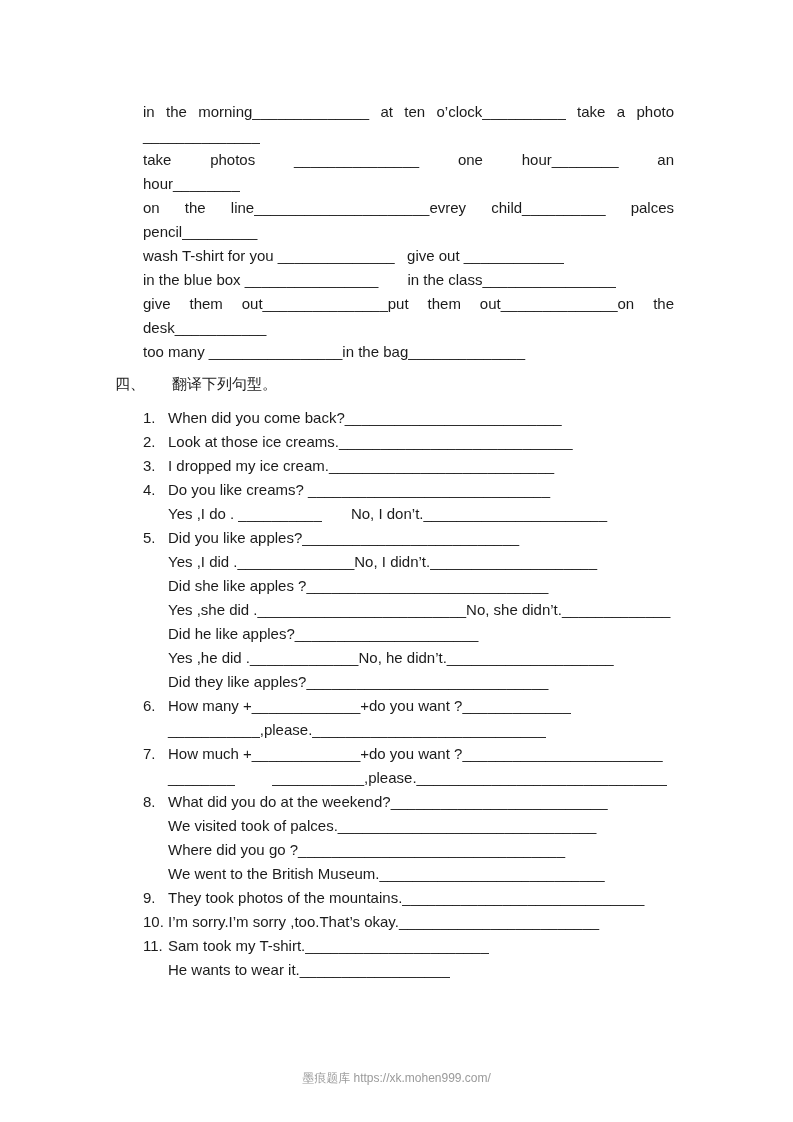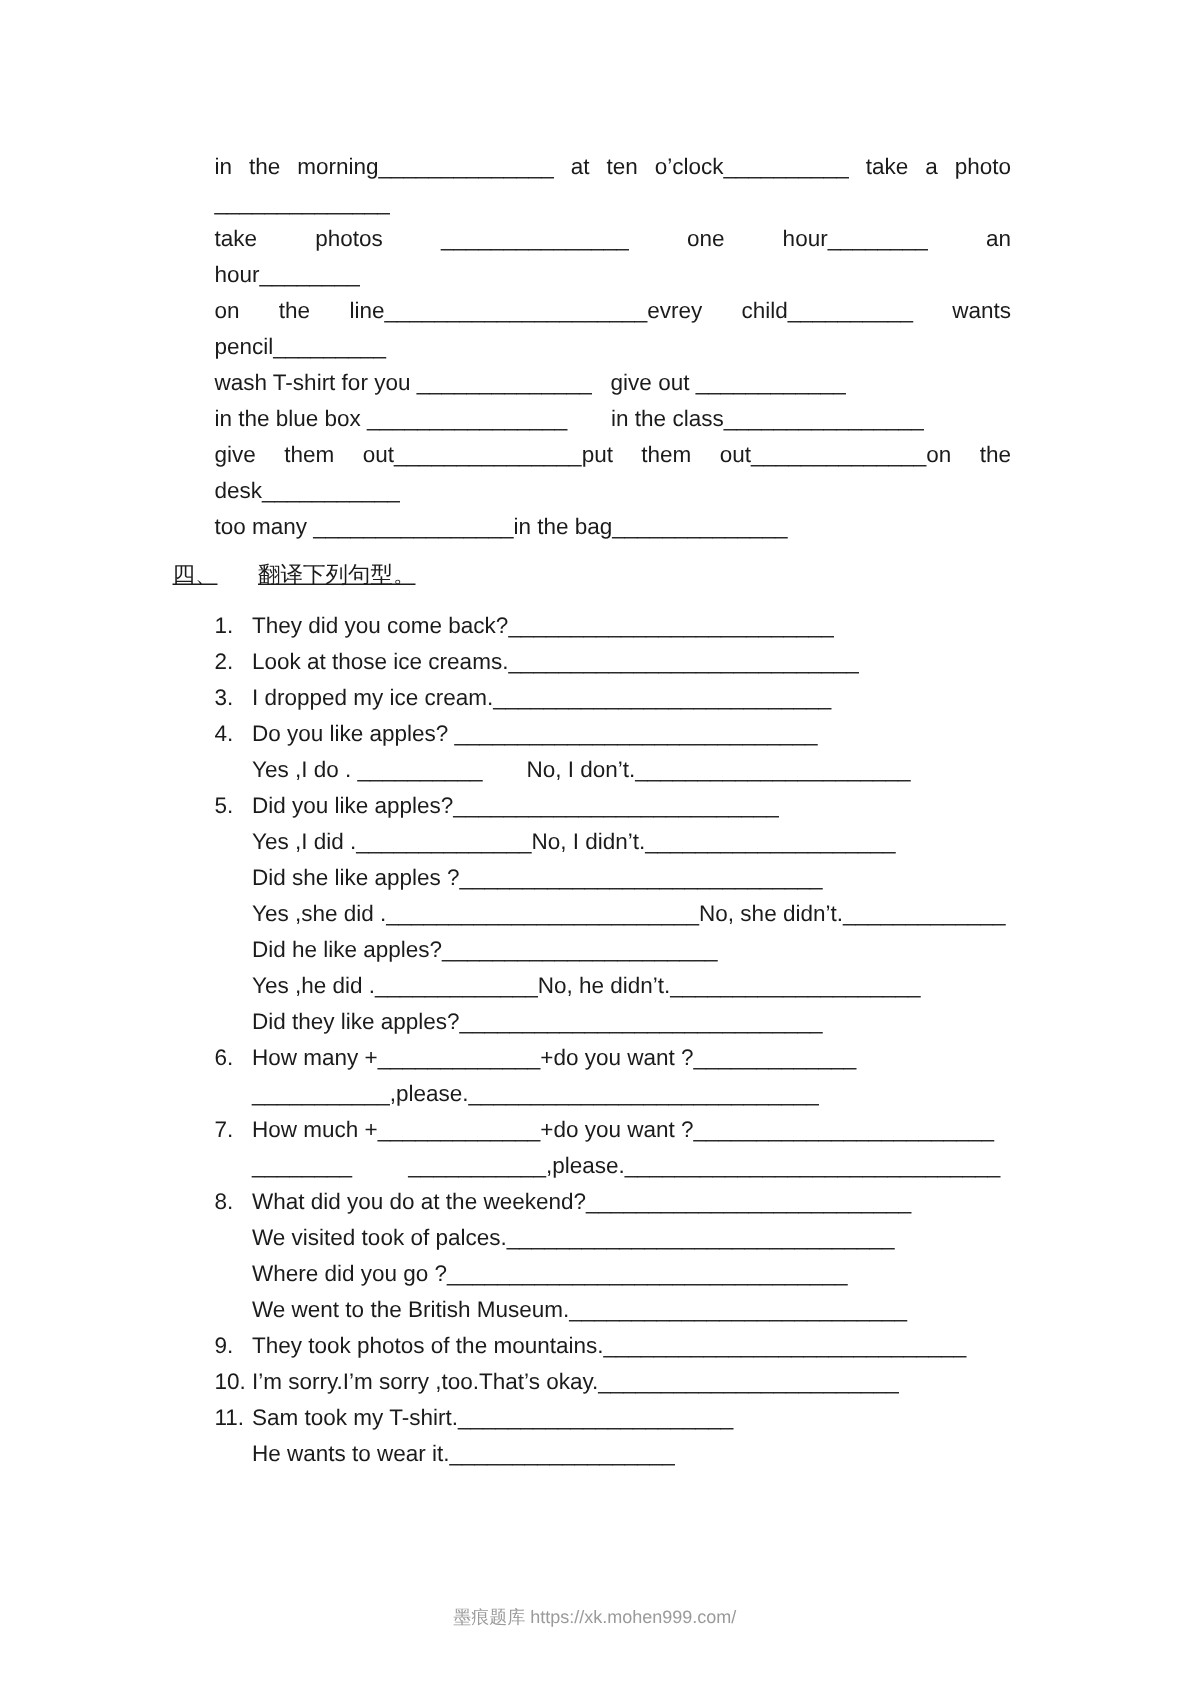--- a/index.html
+++ b/index.html
@@ -28,21 +28,20 @@
   .just {
     white-space: normal;
     text-align: justify;
     text-align-last: justify;
     text-justify: inter-word;
   }
   .serif { font-family: Liberation Sans, sans-serif; }
   .section-header {
     margin: 8px 0 10px -28px;
     line-height: 24px;
-    text-decoration: underline;
   }
   .section-title { margin-left: 27px; }
   .translation-list { }
   .item { display: flex; }
   .num {
     flex: 0 0 25px;
     width: 25px;
     line-height: 24px;
   }
   .item-body { flex: 1; min-width: 0; }
@@ -61,56 +60,56 @@
 <body>
 
 <div class="page" style="color: rgb(27, 27, 27); background: rgb(255, 255, 255); border-radius: 23px;">
   <div class="content">
 
     <div id="phrase-section">
         <div class="line just">in the morning______________ at ten o’clock__________ take a photo</div>
         <div class="line">______________</div>
         <div class="line just">take photos _______________ one hour________ an</div>
         <div class="line">hour________</div>
-        <div class="line just">on the line_____________________evrey child__________ wants</div>
+        <div class="line just">on the line_____________________evrey child__________ palces</div>
         <div class="line">pencil_________</div>
         <div class="line">wash T-shirt for you ______________   give out ____________</div>
         <div class="line">in the blue box ________________       in the class________________</div>
         <div class="line just">give them out_______________put them out______________on the</div>
         <div class="line">desk___________</div>
         <div class="line">too many ________________in the bag______________</div>
       </div>
 
     <div class="section-header">
       <span class="section-number">四、</span><span class="section-title">翻译下列句型。</span>
     </div>
 
     <div id="translation-list" class="translation-list">
         <div class="item">
           <div class="num">1.</div>
           <div class="item-body">
-            <div class="line">They did you come back?__________________________</div>
+            <div class="line">When did you come back?__________________________</div>
           </div>
         </div>
         <div class="item">
           <div class="num">2.</div>
           <div class="item-body">
             <div class="line">Look at those ice creams.____________________________</div>
           </div>
         </div>
         <div class="item">
           <div class="num">3.</div>
           <div class="item-body">
             <div class="line">I dropped my ice cream.___________________________</div>
           </div>
         </div>
         <div class="item">
           <div class="num">4.</div>
           <div class="item-body">
-            <div class="line">Do you like apples? _____________________________</div>
+            <div class="line">Do you like creams? _____________________________</div>
             <div class="line serif">Yes ,I do . __________       No, I don’t.______________________</div>
           </div>
         </div>
         <div class="item">
           <div class="num">5.</div>
           <div class="item-body">
             <div class="line">Did you like apples?__________________________</div>
             <div class="line">Yes ,I did .______________No, I didn’t.____________________</div>
             <div class="line serif">Did she like apples ?_____________________________</div>
             <div class="line">Yes ,she did ._________________________No, she didn’t._____________</div>

